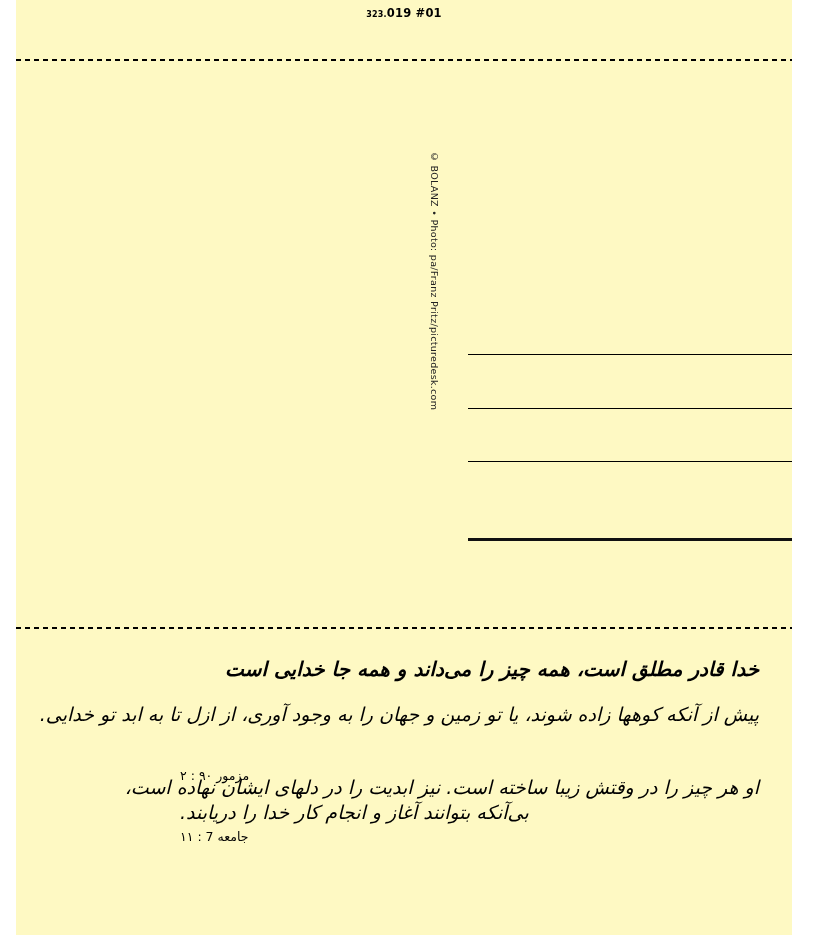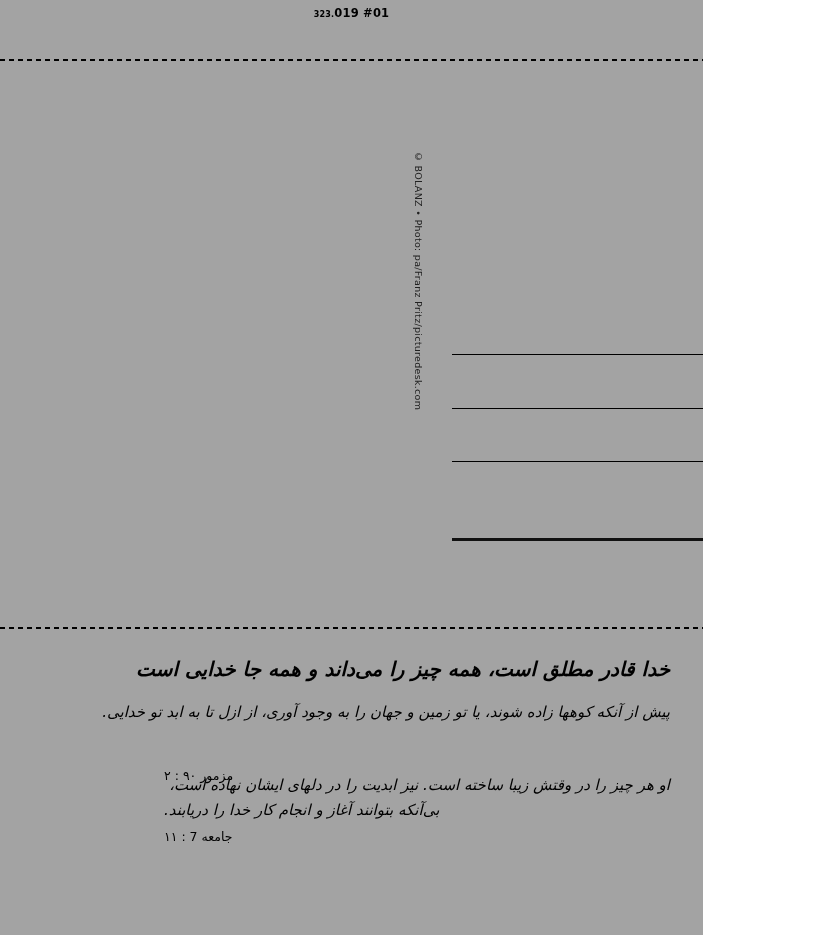--- a/index.html
+++ b/index.html
@@ -6,24 +6,25 @@
     margin: 0;
     padding: 0;
     background: #ffffff;
     width: 839px;
     height: 935px;
     font-family: "DejaVu Sans", sans-serif;
     color: #000;
   }
   .sheet {
     position: relative;
-    width: 703px;
+    width: 776px;
     height: 935px;
-    background: #a3a3a3;
+    background: #fef9c3;
     overflow: hidden;
+    margin-left: 16px;
   }
   
   .print-code {
     position: absolute;
     top: 2px;
     left: 0;
     right: 0;
     text-align: center;
     white-space: nowrap;
     letter-spacing: 0.2px;
@@ -91,21 +92,21 @@
   }
   .fa-right { right: 33px; text-align: right; }
   .fa-left  { left: 164px; text-align: left; }
   .headline {
     top: 657px;
     font-size: 20px;
     font-weight: bold;
     font-style: italic;
   }
   .verse {
-    font-size: 15px;
+    font-size: 19px;
     font-style: italic;
   }
   .verse1 { top: 703px; }
   .verse2-l1 { top: 776px; }
   .verse2-l2 { top: 801px; }
   .vref {
     font-size: 12.5px;
     font-style: normal;
   }
   .vref1 { top: 768px; }

